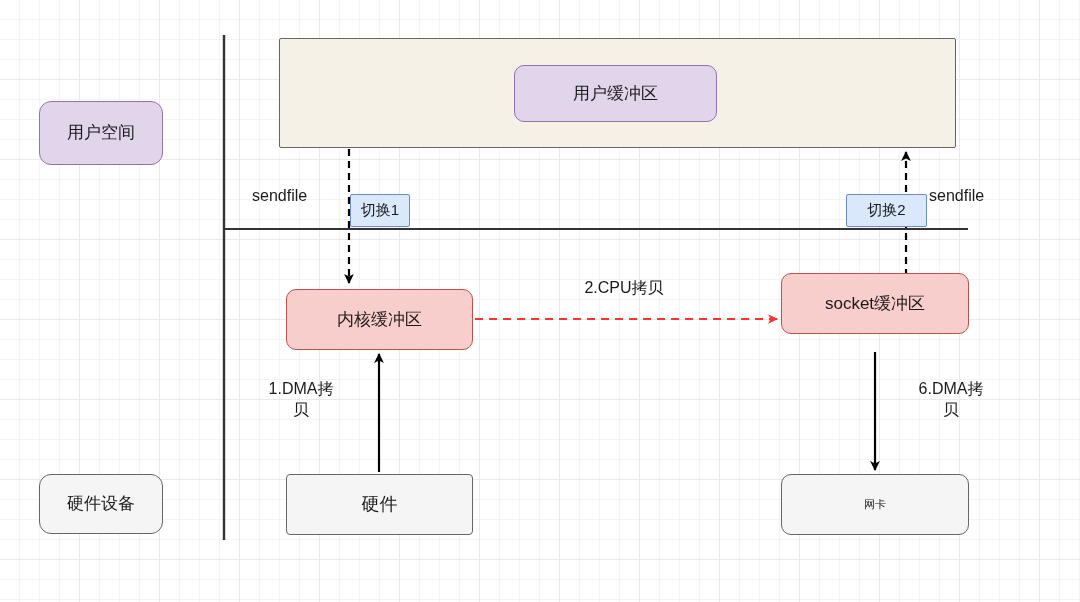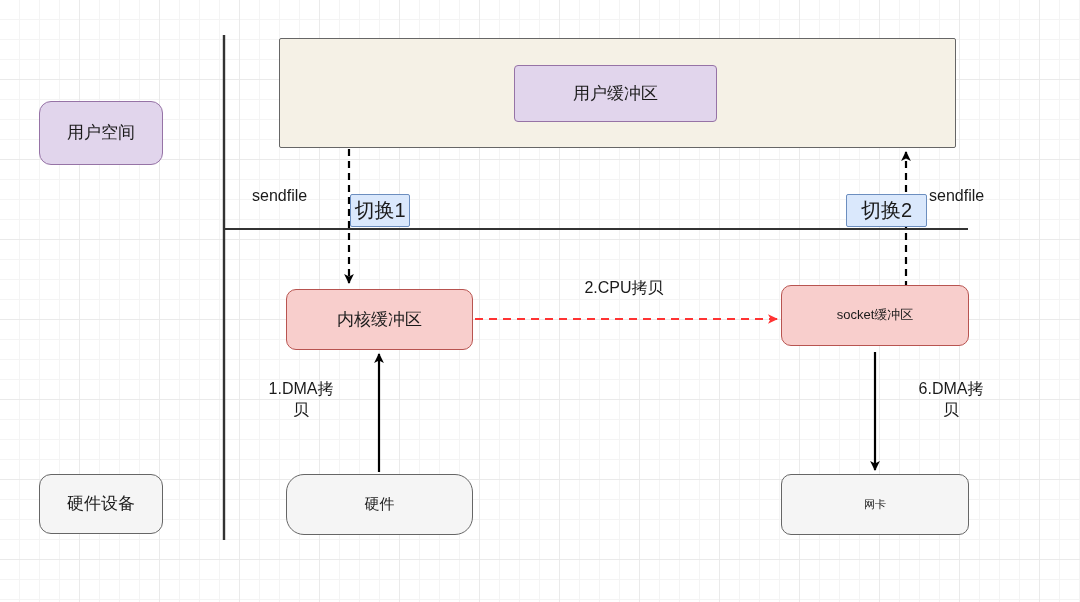--- a/index.html
+++ b/index.html
@@ -59,46 +59,46 @@
   .lane-hw {
     left: 39px; top: 474px; width: 124px; height: 60px;
     background: #f5f5f5; border-color: #666666;
   }
   .userband {
     left: 279px; top: 38px; width: 677px; height: 110px;
     background: #f5f1e6; border: 1.6px solid #666666; border-radius: 2px;
   }
   .userbuf {
     left: 514px; top: 65px; width: 203px; height: 57px;
-    background: #e1d5ec; border: 1.6px solid #9673a6; border-radius: 4px;
+    background: #e1d5ec; border: 1.6px solid #9673a6; border-radius: 10px;
     font-size: 17px;
   }
   .kernbuf {
     left: 286px; top: 289px; width: 187px; height: 61px;
     background: #f8cecc; border: 1.6px solid #b85450; border-radius: 10px;
     font-size: 17px;
   }
   .sockbuf {
-    left: 781px; top: 285px; width: 188px; height: 61px;
+    left: 781px; top: 273px; width: 188px; height: 61px;
     background: #f8cecc; border: 1.6px solid #b85450; border-radius: 10px;
-    font-size: 13px;
+    font-size: 17px;
   }
   .hwbox {
     left: 286px; top: 474px; width: 187px; height: 61px;
-    background: #f5f5f5; border: 1.6px solid #666666; border-radius: 18px;
-    font-size: 15px;
+    background: #f5f5f5; border: 1.6px solid #666666; border-radius: 4px;
+    font-size: 18px;
   }
   .nicbox {
     left: 781px; top: 474px; width: 188px; height: 61px;
     background: #f5f5f5; border: 1.6px solid #666666; border-radius: 10px;
     font-size: 11px;
   }
   .switchbox {
     background: #dae8fc; border: 1.4px solid #6c8ebf; border-radius: 2px;
-    font-size: 20px;
+    font-size: 15px;
   }
   .switch1 { left: 350px; top: 194px; width: 60px; height: 33px; }
   .switch2 { left: 846px; top: 194px; width: 81px; height: 33px; }
   .textlabel {
     position: absolute;
     color: #1a1a1a;
     font-size: 16px;
     line-height: 1.3;
     text-align: center;
     white-space: pre-line;

